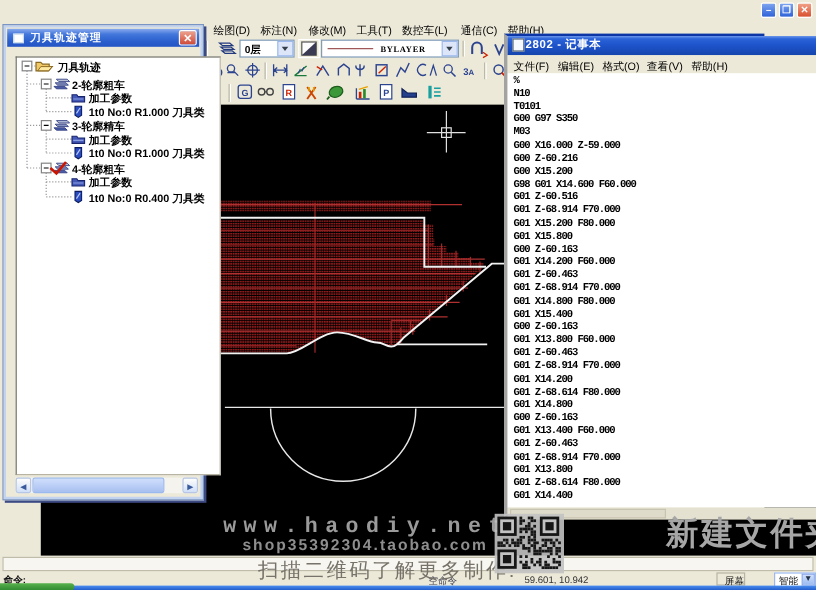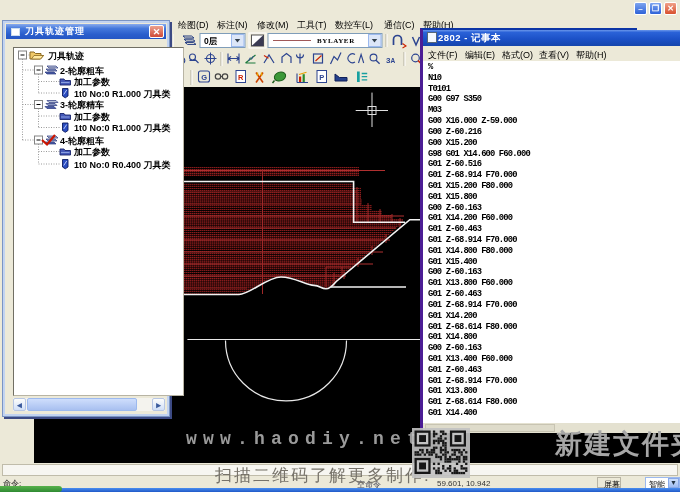--- a/index.html
+++ b/index.html
@@ -46,21 +46,21 @@
   overflow:hidden;font-size:9px;font-weight:bold;color:#000;}
 .trow{position:absolute;white-space:nowrap;z-index:2;}
 #pal-scroll{position:absolute;left:10px;top:377px;width:152px;height:13px;background:#f4f3ee;}
 .sarrow{position:absolute;top:0;width:13px;height:13px;background:linear-gradient(180deg,#fdfdfb,#d0dff8);
   border:1px solid #b7c6e4;border-radius:2px;font-size:9px;text-align:center;line-height:12px;font-weight:bold;color:#3a5a9c;}
 #sthumb{position:absolute;left:14px;top:0;width:110px;height:13px;border-radius:2px;
   background:linear-gradient(180deg,#cfdefc,#a8c0f0);border:1px solid #9cb9ee;}
 
 
 #notepad{left:420px;top:28px;width:217px;height:403px;background:#ece9d8;z-index:5;
-  border-left:3px solid #4c1d95;border-top:2px solid #0c35a6;border-bottom:2px solid #0c35a6;}
+  border-left:3px solid #a3a3a3;border-top:2px solid #0c35a6;border-bottom:2px solid #0c35a6;}
 #np-title{position:absolute;left:0px;top:0px;width:257px;height:16px;
   background:linear-gradient(180deg,#6a96ea 0%,#2a62d8 15%,#1c51c8 55%,#1545ac 100%);
   color:#fff;font-weight:bold;font-size:9.5px;line-height:16px;}
 #np-title .t{position:absolute;left:15px;top:0;letter-spacing:0.5px;}
 #np-ic{position:absolute;left:4px;top:2px;width:10px;height:11px;background:#f4f8ff;border:1px solid #567;}
 #np-menu{position:absolute;left:0;top:16px;width:257px;height:15px;background:#ece9d8;font-size:9px;}
 #np-menu span{position:absolute;top:3px;}
 #np-text{position:absolute;left:0;top:31px;width:257px;height:362px;background:#fff;
   font-family:"Liberation Mono",monospace;font-size:8.8px;font-weight:bold;color:#000;
   line-height:10.82px;letter-spacing:-0.85px;white-space:pre;padding:1px 0 0 5px;}
@@ -366,31 +366,32 @@
 G01 X14.400</div>
     <div id="np-scroll">
         <span class="th"></span>
       </div>
   </div>
 
   <div class="abs" id="cmdbar">
       <div id="cmdinput"></div>
     </div>
   <div class="abs" id="statusbar">
-    <span style="position:absolute;left:3px;top:1px;font-weight:normal">命令:</span>
+    <span style="position:absolute;left:3px;top:1px;font-weight:bold">命令:</span>
     <span style="position:absolute;left:357px;top:2px;color:#445">空命令</span>
     <span style="position:absolute;left:437px;top:2px;color:#333">59.601, 10.942</span>
     <span style="position:absolute;left:597px;top:0px;width:24px;height:11px;border:1px solid #b8b4a4;background:#ece9d8;text-align:right;padding-top:1px">屏幕点</span>
     <span style="position:absolute;left:645px;top:0px;width:35px;height:24px;border:1px solid #9cb9ee;background:#fff;text-align:left;padding:1px 0 0 3px">智能</span>
     <span style="position:absolute;left:668px;top:1px;width:11px;height:10px;background:linear-gradient(180deg,#cfe0fc,#9ebcf2);border:1px solid #88a8e8;color:#234;font-size:7px;text-align:center">▼</span>
   </div>
   <div class="abs" id="startbtn"></div>
   <div class="abs" id="taskbar"></div>
 
   <div class="wm" style="left:186px;top:429px;font-size:18px;font-weight:bold;font-family:'Liberation Mono',monospace;letter-spacing:6.2px">www.haodiy.net</div>
+  <div class="wm" style="left:202px;top:446px;font-size:13px;font-weight:bold;color:#8e8e8e;letter-spacing:1.7px">shop35392304.taobao.com</div>
   <div class="wm" style="left:215px;top:464px;font-size:17px;color:#77736a;z-index:4;letter-spacing:2px">扫描二维码了解更多制作:</div>
   <div class="wm" style="left:555px;top:426px;font-size:27px;font-weight:bold;letter-spacing:2px;color:#a6a6a6;z-index:6">新建文件夹</div>
 
   <svg class="abs" id="qr" width="58" height="50" viewBox="0 0 58 50">
       <rect x="0" y="0" width="58" height="50" fill="#c2c2c2" fill-opacity="0.9"></rect>
       <rect x="2.5" y="2.5" width="16.099999999999998" height="16.099999999999998" fill="#161616"></rect>
       <rect x="4.8" y="4.8" width="11.5" height="11.5" fill="#c2c2c2"></rect>
       <rect x="7.1" y="7.1" width="6.8999999999999995" height="6.8999999999999995" fill="#161616"></rect>
       <rect x="37.900000000000006" y="2.5" width="16.099999999999998" height="16.099999999999998" fill="#161616"></rect>
       <rect x="40.2" y="4.8" width="11.5" height="11.5" fill="#c2c2c2"></rect>

